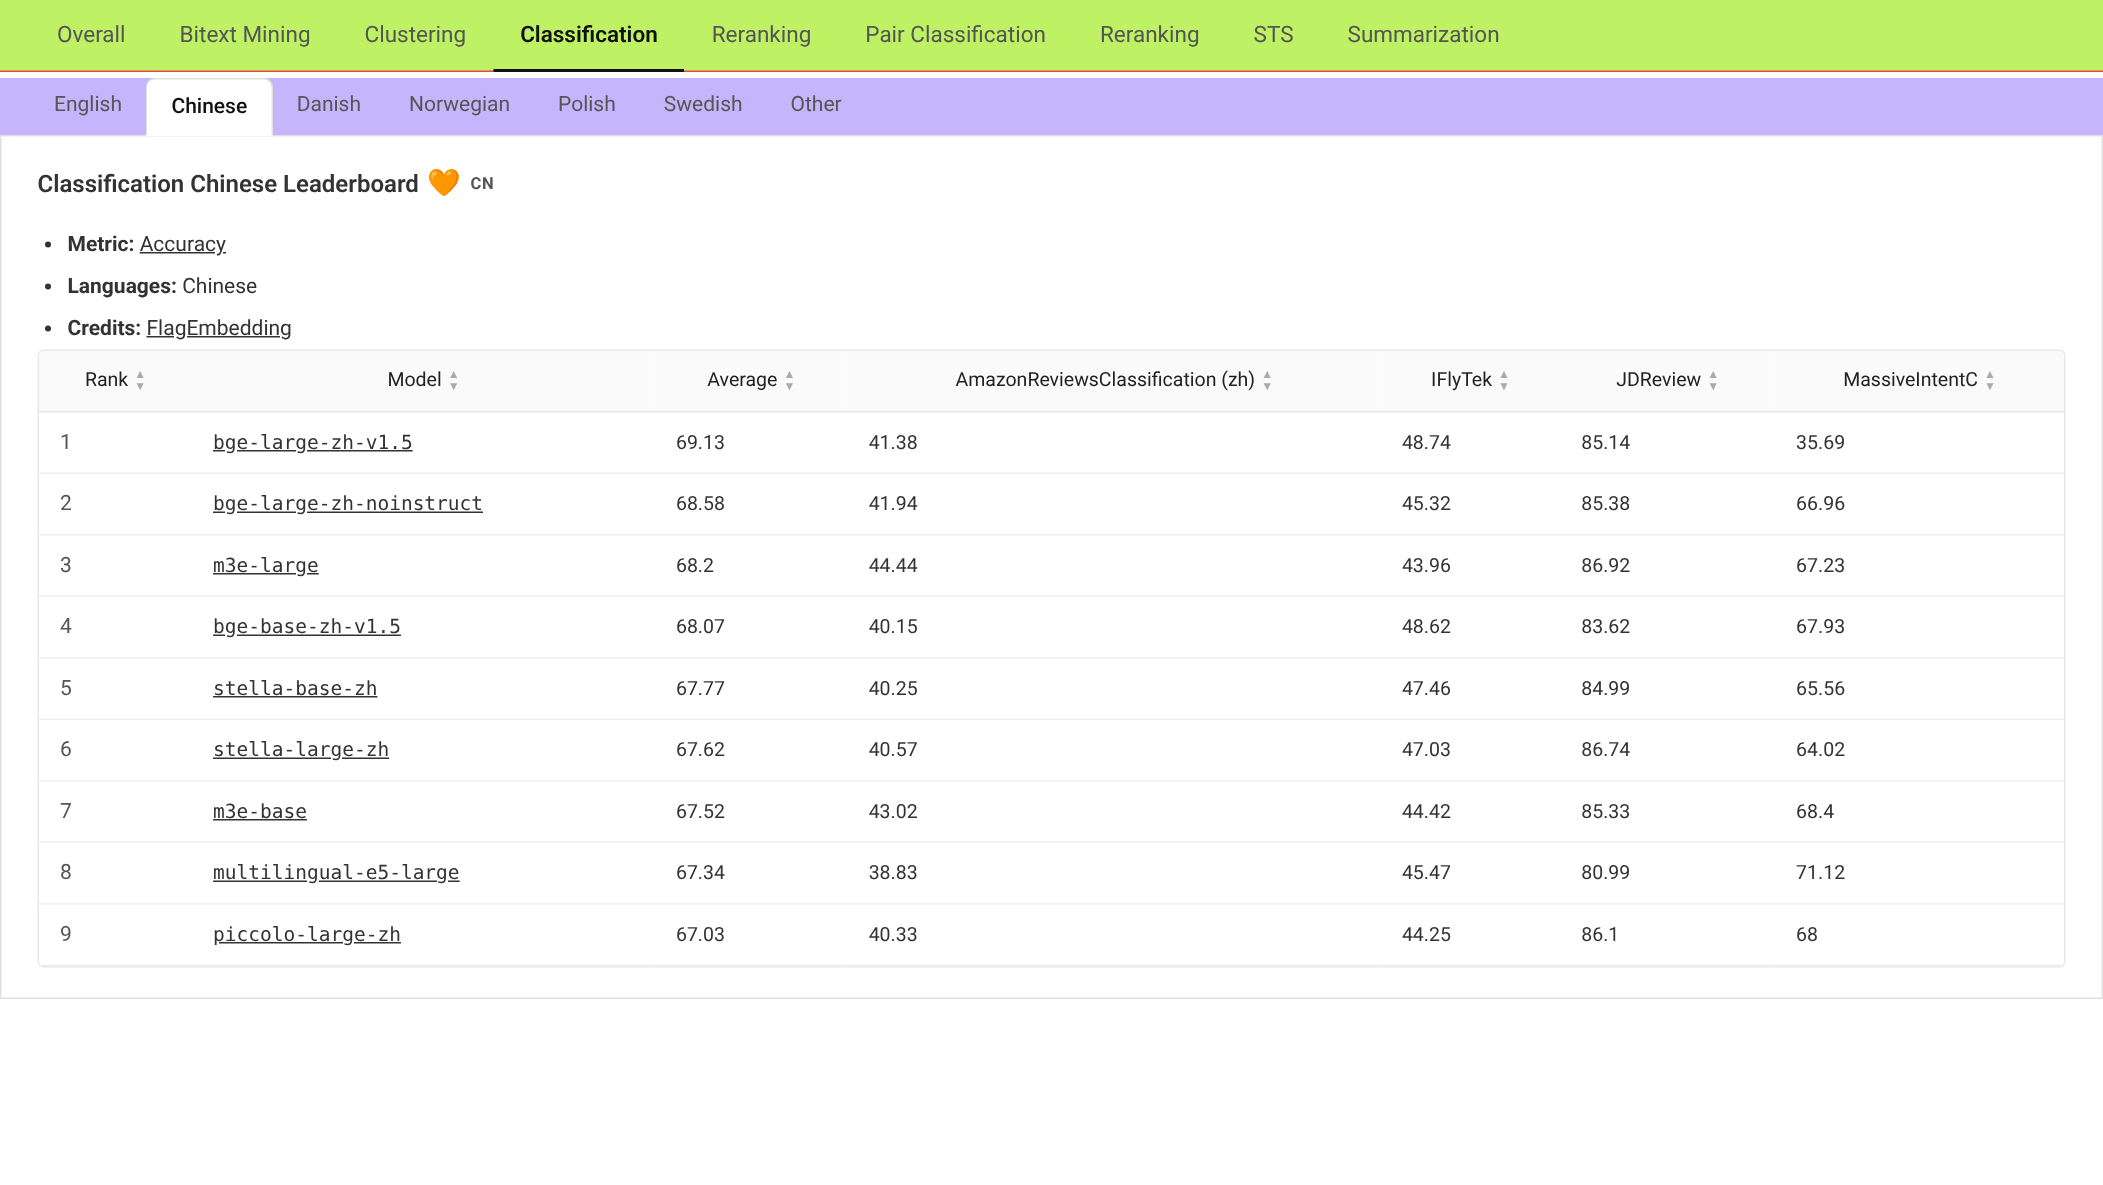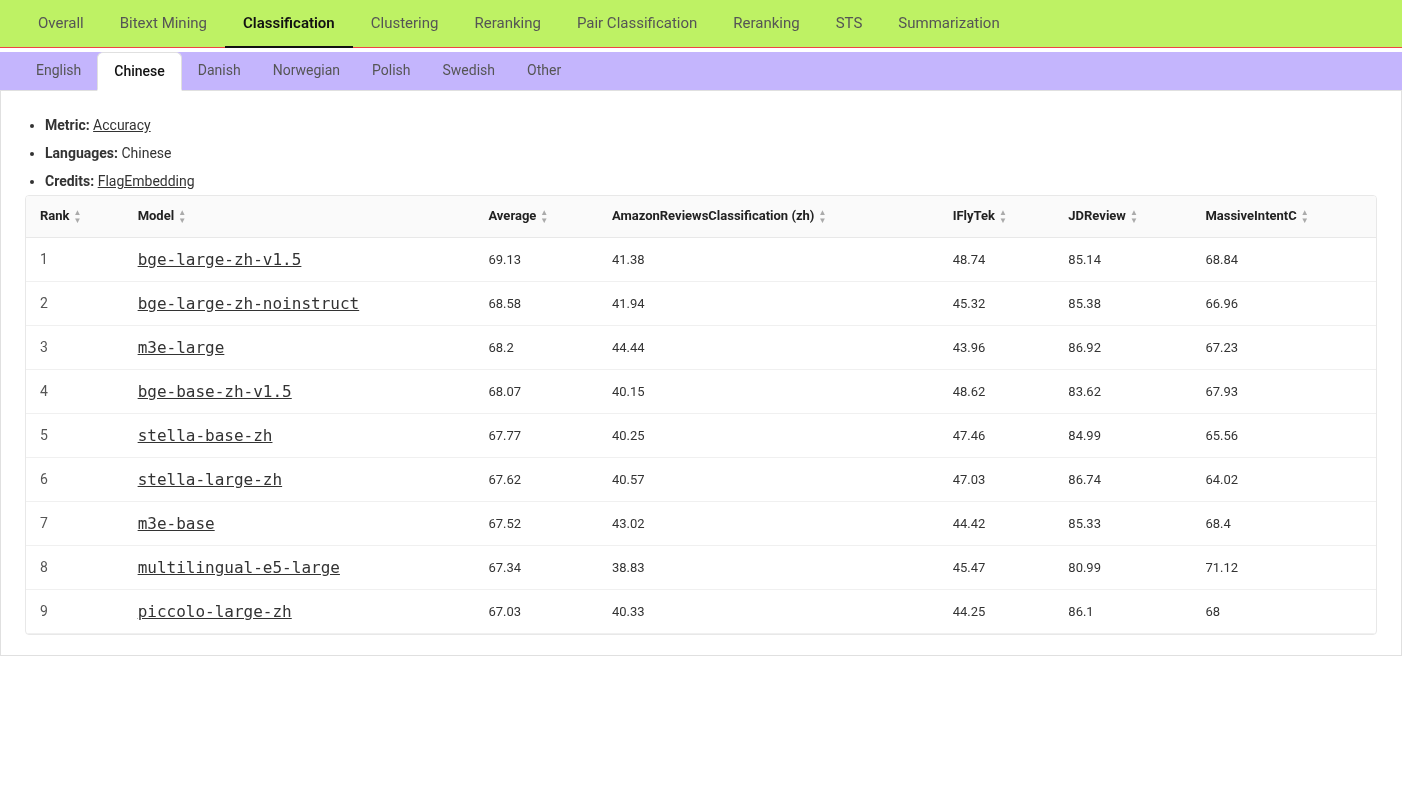--- a/index.html
+++ b/index.html
@@ -96,22 +96,22 @@
       width: 100%;
       border-collapse: collapse;
       font-size: 13px;
     }
     thead tr {
       background: #fafafa;
       border-bottom: 1px solid #e8e8e8;
     }
     th {
       padding: 12px 14px;
-      text-align: left;
-      font-weight: 700;
+      text-align: center;
+      font-weight: 400;
       color: #222;
       white-space: nowrap;
       cursor: pointer;
       user-select: none;
     }
     th .sort-arrows {
       display: inline-flex;
       flex-direction: column;
       margin-left: 4px;
       font-size: 8px;
@@ -124,52 +124,57 @@
     }
     td {
       padding: 12px 14px;
       color: #333;
       white-space: nowrap;
     }
     td a {
       color: #333;
       text-decoration: underline;
       font-family: monospace;
-      font-size: 16px;
+      font-size: 13px;
     }
     td:first-child { font-size: 14px; color: #555; }
   </style>
 </head>
 <body>
 
 <nav class="top-nav">
 
 <div class="top-nav-tab">Overall</div>
     <div class="top-nav-tab">Bitext Mining</div>
+    <div class="top-nav-tab">Clustering</div>
     <div class="top-nav-tab active">Classification</div>
-    <div class="top-nav-tab">Clustering</div>
     <div class="top-nav-tab">Reranking</div>
     <div class="top-nav-tab">Pair Classification</div>
     <div class="top-nav-tab">Reranking</div>
     <div class="top-nav-tab">STS</div>
     <div class="top-nav-tab">Summarization</div>
   </nav>
 
 <div class="sub-nav">
 
 <div class="sub-nav-tab">English</div>
     <div class="sub-nav-tab active">Chinese</div>
     <div class="sub-nav-tab">Danish</div>
     <div class="sub-nav-tab">Norwegian</div>
     <div class="sub-nav-tab">Polish</div>
     <div class="sub-nav-tab">Swedish</div>
     <div class="sub-nav-tab">Other</div>
   </div>
 
 <div class="content">
+  <div class="leaderboard-title">
+    <span>Classification Chinese Leaderboard</span>
+    <span class="heart-icon">🧡</span>
+    <span class="cn-badge">CN</span>
+  </div>
 
   <ul class="meta-list">
     <li>
       <strong>Metric:</strong>
       <a href="#">Accuracy</a>
     </li>
     <li>
       <strong>Languages:</strong>
       <span>Chinese</span>
     </li>
@@ -195,21 +200,21 @@
       </thead>
       <tbody>
 
       <tr>
             <td>1</td>
             <td><a href="#">bge-large-zh-v1.5</a></td>
             <td>69.13</td>
             <td>41.38</td>
             <td>48.74</td>
             <td>85.14</td>
-            <td>68.84</td>
+            <td>35.69</td>
           </tr>
           <tr>
             <td>2</td>
             <td><a href="#">bge-large-zh-noinstruct</a></td>
             <td>68.58</td>
             <td>41.94</td>
             <td>45.32</td>
             <td>85.38</td>
             <td>66.96</td>
           </tr>

